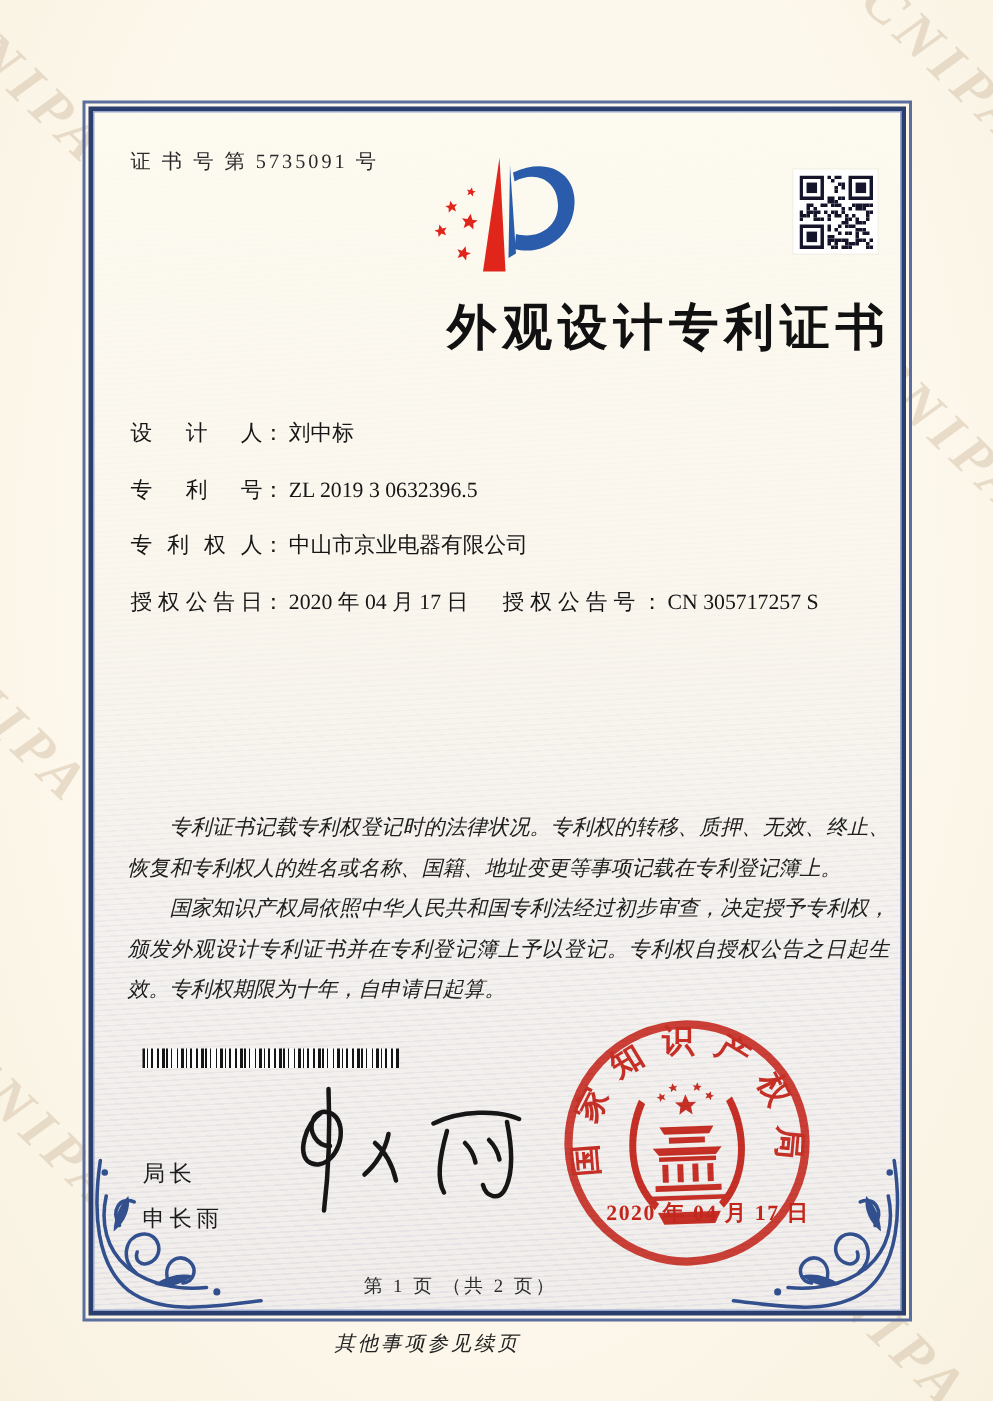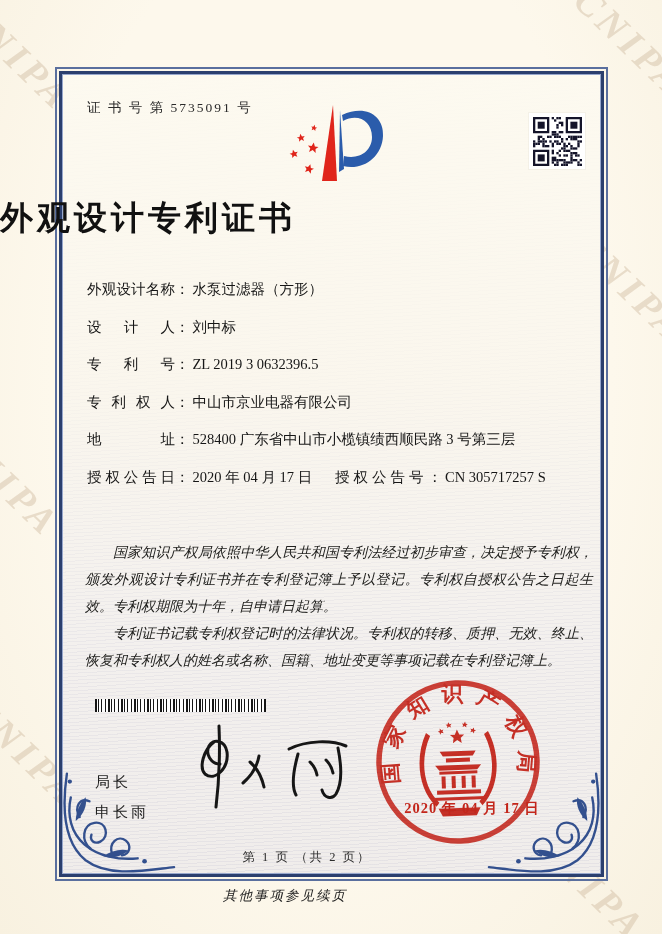--- a/index.html
+++ b/index.html
@@ -26,21 +26,21 @@
         #f6f2e8;}
   .flourish{position:absolute;bottom:-2px;width:118px;height:118px;z-index:3;}
   .flourish.left{left:-2px;}
   .flourish.right{right:-2px;transform:scaleX(-1);}
   
   #cert-no{position:absolute;left:87px;top:99px;font-size:13.5px;letter-spacing:2px;color:#2a2a2a;z-index:4;}
   #logo{position:absolute;left:281px;top:90px;z-index:4;}
   #qr{position:absolute;left:529px;top:113px;width:56px;height:56px;background:#fff;
       padding:0;z-index:4;box-shadow:0 0 0 1px rgba(0,0,0,0.03);}
   #qr svg{margin:3.5px;}
-  #title{position:absolute;left:0;top:196px;width:594px;text-align:left;
+  #title{position:absolute;left:0;top:196px;width:594px;text-align:right;
       font-size:33px;font-weight:bold;letter-spacing:4px;color:#111;z-index:4;}
   
   #fields{position:absolute;left:87px;top:277px;width:490px;z-index:4;font-size:14.5px;color:#161616;}
   .row{margin-bottom:13.5px;line-height:24px;position:relative;white-space:nowrap;}
   .flabel{display:inline-block;width:88px;text-align:justify;text-align-last:justify;vertical-align:top;}
   .colon{display:inline-block;}
   .fvalue{margin-left:3px;}
   .grant-no{position:absolute;left:248px;top:0;}
   
   #body-text{position:absolute;left:85px;top:539px;width:508px;z-index:4;
@@ -261,43 +261,37 @@
           <rect x="44.33" y="46.67" width="2.33" height="2.33"></rect>
           <rect x="46.67" y="46.67" width="2.33" height="2.33"></rect>
         </g>
     </svg>
   </div>
 
   <div id="title">外观设计专利证书</div>
 
   <div id="fields">
     <div class="row">
-      <span class="flabel">外观设计名称</span><span class="colon">：</span><span class="fvalue">水泵过滤器（方形）</span>
-    </div>
-    <div class="row">
       <span class="flabel">设计人</span><span class="colon">：</span><span class="fvalue">刘中标</span>
     </div>
     <div class="row">
       <span class="flabel">专利号</span><span class="colon">：</span><span class="fvalue">ZL 2019 3 0632396.5</span>
     </div>
     <div class="row">
       <span class="flabel">专利权人</span><span class="colon">：</span><span class="fvalue">中山市京业电器有限公司</span>
-    </div>
-    <div class="row">
-      <span class="flabel">地址</span><span class="colon">：</span><span class="fvalue">528400 广东省中山市小榄镇绩西顺民路 3 号第三层</span>
     </div>
     <div class="row" style="margin-top:6px">
       <span><span class="flabel">授权公告日</span><span class="colon">：</span><span class="fvalue">2020 年 04 月 17 日</span></span>
       <span class="grant-no"><span style="letter-spacing:4px">授权公告号</span><span class="colon">：</span><span class="fvalue">CN 305717257 S</span></span>
     </div>
   </div>
 
   <div id="body-text">
+    <p>专利证书记载专利权登记时的法律状况。专利权的转移、质押、无效、终止、恢复和专利权人的姓名或名称、国籍、地址变更等事项记载在专利登记簿上。</p>
     <p>国家知识产权局依照中华人民共和国专利法经过初步审查，决定授予专利权，颁发外观设计专利证书并在专利登记簿上予以登记。专利权自授权公告之日起生效。专利权期限为十年，自申请日起算。</p>
-    <p>专利证书记载专利权登记时的法律状况。专利权的转移、质押、无效、终止、恢复和专利权人的姓名或名称、国籍、地址变更等事项记载在专利登记簿上。</p>
   </div>
 
   <div id="barcode"></div>
 
   <div id="director-title">局长</div>
   <div id="director-name">申长雨</div>
 
   <svg id="signature" width="175" height="92" viewBox="0 0 175 92">
     <g fill="none" stroke="#161616" stroke-width="3" stroke-linecap="round">
       <path d="M29,22 C18,30 14,48 20,54 C30,62 44,48 42,32 C40,20 28,18 24,26 C20,34 26,44 35,44"></path>

